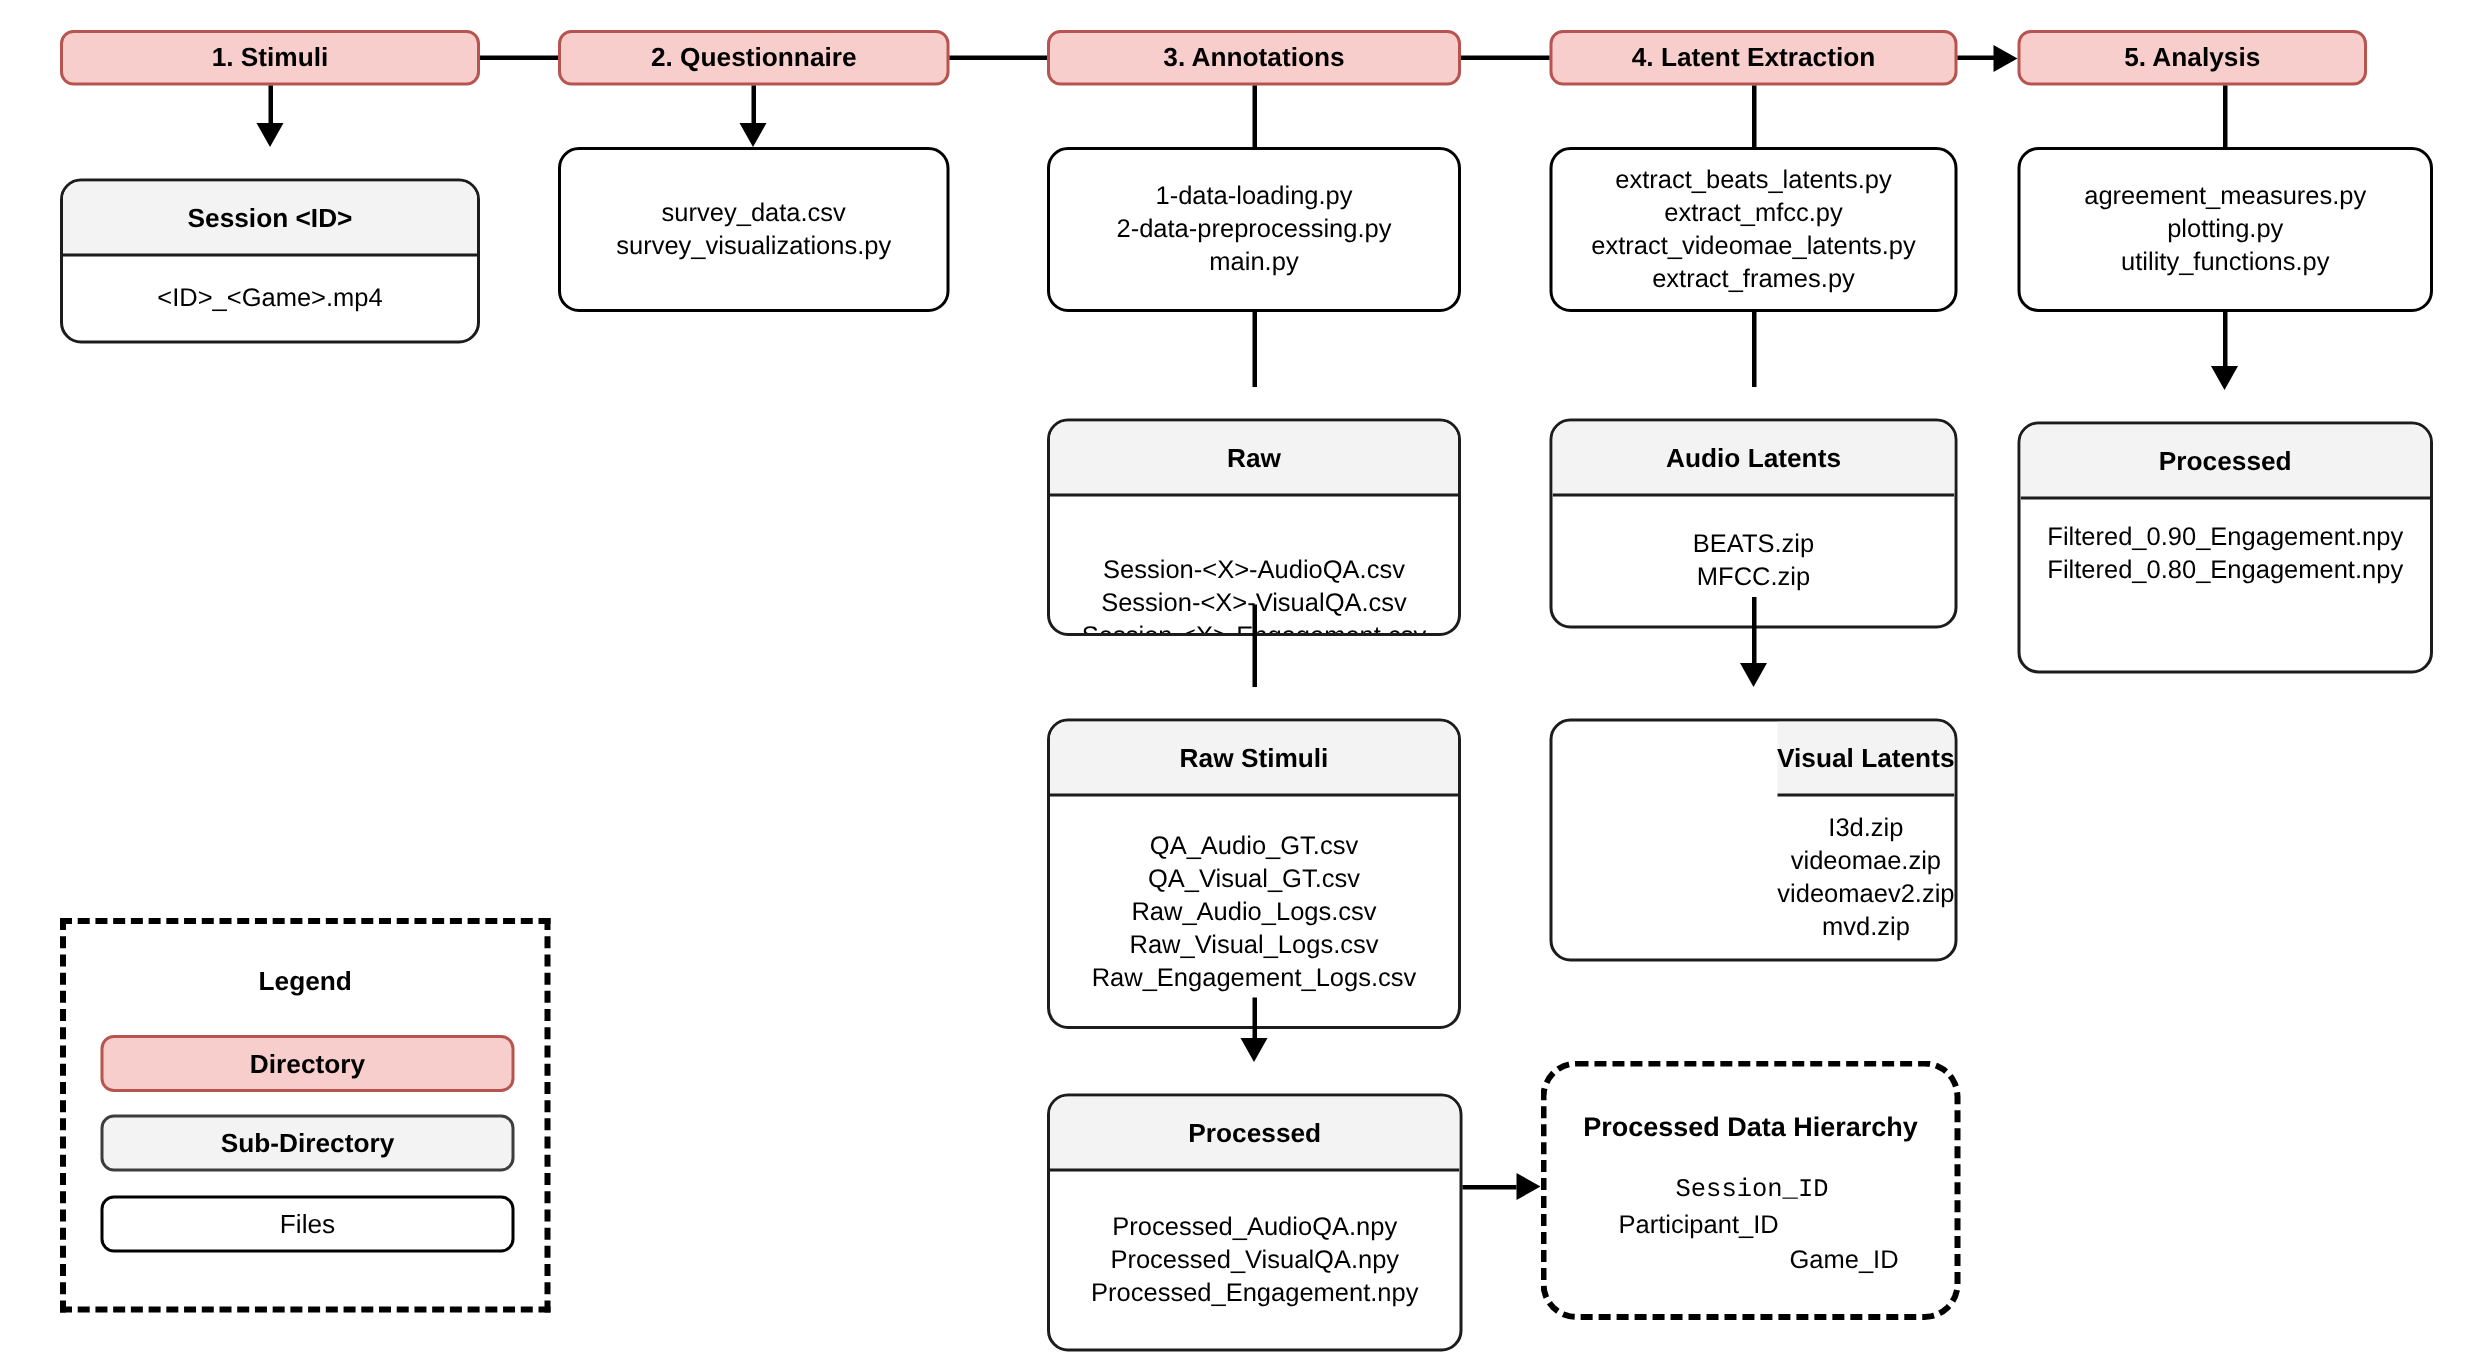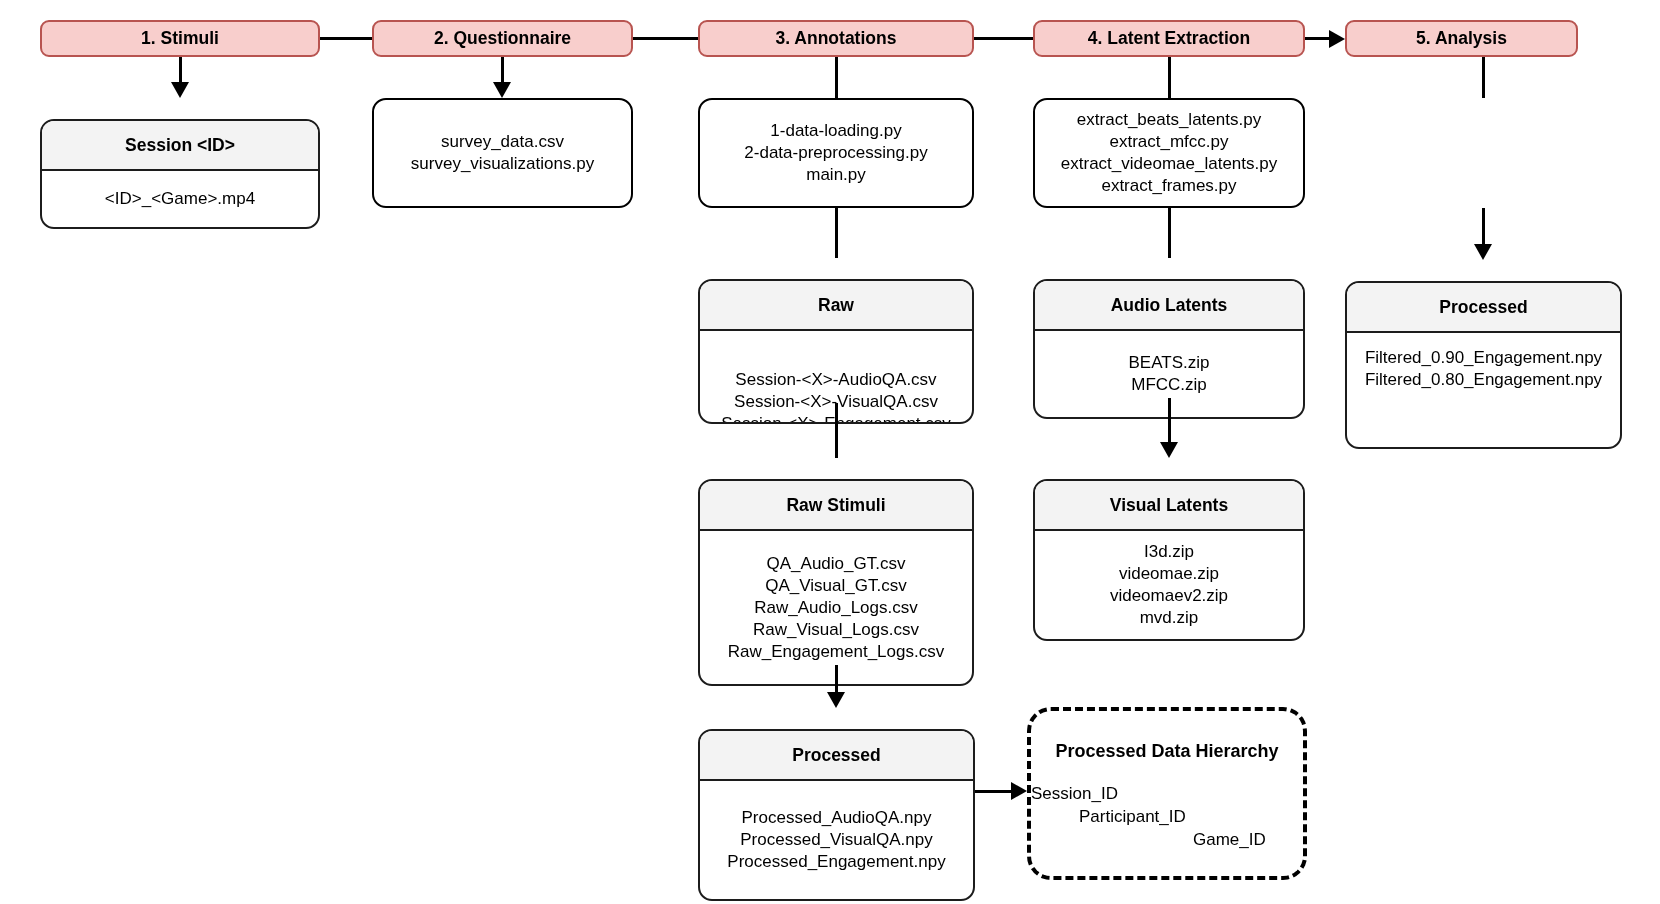--- a/index.html
+++ b/index.html
@@ -107,20 +107,25 @@
     <div>main.py</div>
   </div>
 
   <div class="filebox" style="left:1033px;top:98px;width:272px;height:110px;">
     <div>extract_beats_latents.py</div>
     <div>extract_mfcc.py</div>
     <div>extract_videomae_latents.py</div>
     <div>extract_frames.py</div>
   </div>
 
+  <div class="filebox" style="left:1345px;top:98px;width:277px;height:110px;">
+    <div>agreement_measures.py</div>
+    <div>plotting.py</div>
+    <div>utility_functions.py</div>
+  </div>
 
   <div class="vline" style="left:834.5px;top:208px;height:50px;"></div>
   <div class="vline" style="left:1167.5px;top:208px;height:50px;"></div>
   <div class="vline" style="left:1481.5px;top:208px;height:36px;"></div>
   <div class="arr-down" style="left:1474px;top:244px;"></div>
 
   <div class="twotone" style="left:698px;top:258px;width:276px;height:145px;gap:38px;">
     <div class="hd">Raw</div>
     <div class="bd">
       <div>Session-&lt;X&gt;-AudioQA.csv</div>
@@ -153,21 +158,21 @@
     <div class="hd">Raw Stimuli</div>
     <div class="bd">
       <div>QA_Audio_GT.csv</div>
       <div>QA_Visual_GT.csv</div>
       <div>Raw_Audio_Logs.csv</div>
       <div>Raw_Visual_Logs.csv</div>
       <div>Raw_Engagement_Logs.csv</div>
     </div>
   </div>
 
-  <div class="twotone" style="left:1033px;top:458px;width:272px;height:162px;">
+  <div class="twotone" style="left:1033px;top:458px;width:272px;height:162px;align-items:flex-end;">
     <div class="hd">Visual Latents</div>
     <div class="bd">
       <div>I3d.zip</div>
       <div>videomae.zip</div>
       <div>videomaev2.zip</div>
       <div>mvd.zip</div>
     </div>
   </div>
 
   <div class="vline" style="left:834.5px;top:665px;height:27px;"></div>
@@ -181,20 +186,26 @@
       <div>Processed_Engagement.npy</div>
     </div>
   </div>
 
   <div class="hline" style="left:975px;top:789.5px;width:36px;"></div>
   <div class="arr-right" style="left:1011px;top:782px;"></div>
 
   <div class="dashed round" style="left:1027px;top:707px;width:280px;height:173px;">
     <div class="hier-title">Processed Data Hierarchy</div>
     <div class="hier-items">
-      <div class="it" style="">Session_ID</div>
+      <div class="it" style="margin-left:86px;font-family:Liberation Mono, monospace;">Session_ID</div>
       <div class="it" style="margin-left:48px;">Participant_ID</div>
       <div class="it" style="margin-left:162px;">Game_ID</div>
     </div>
   </div>
 
+  <div class="dashed" style="left:40px;top:612px;width:327px;height:263px;">
+    <div class="legend-title">Legend</div>
+    <div class="pill dir" style="top:74px;">Directory</div>
+    <div class="pill sub" style="top:127px;">Sub-Directory</div>
+    <div class="pill fil" style="top:181px;">Files</div>
+  </div>
 
 </div>
 
 </body></html>

